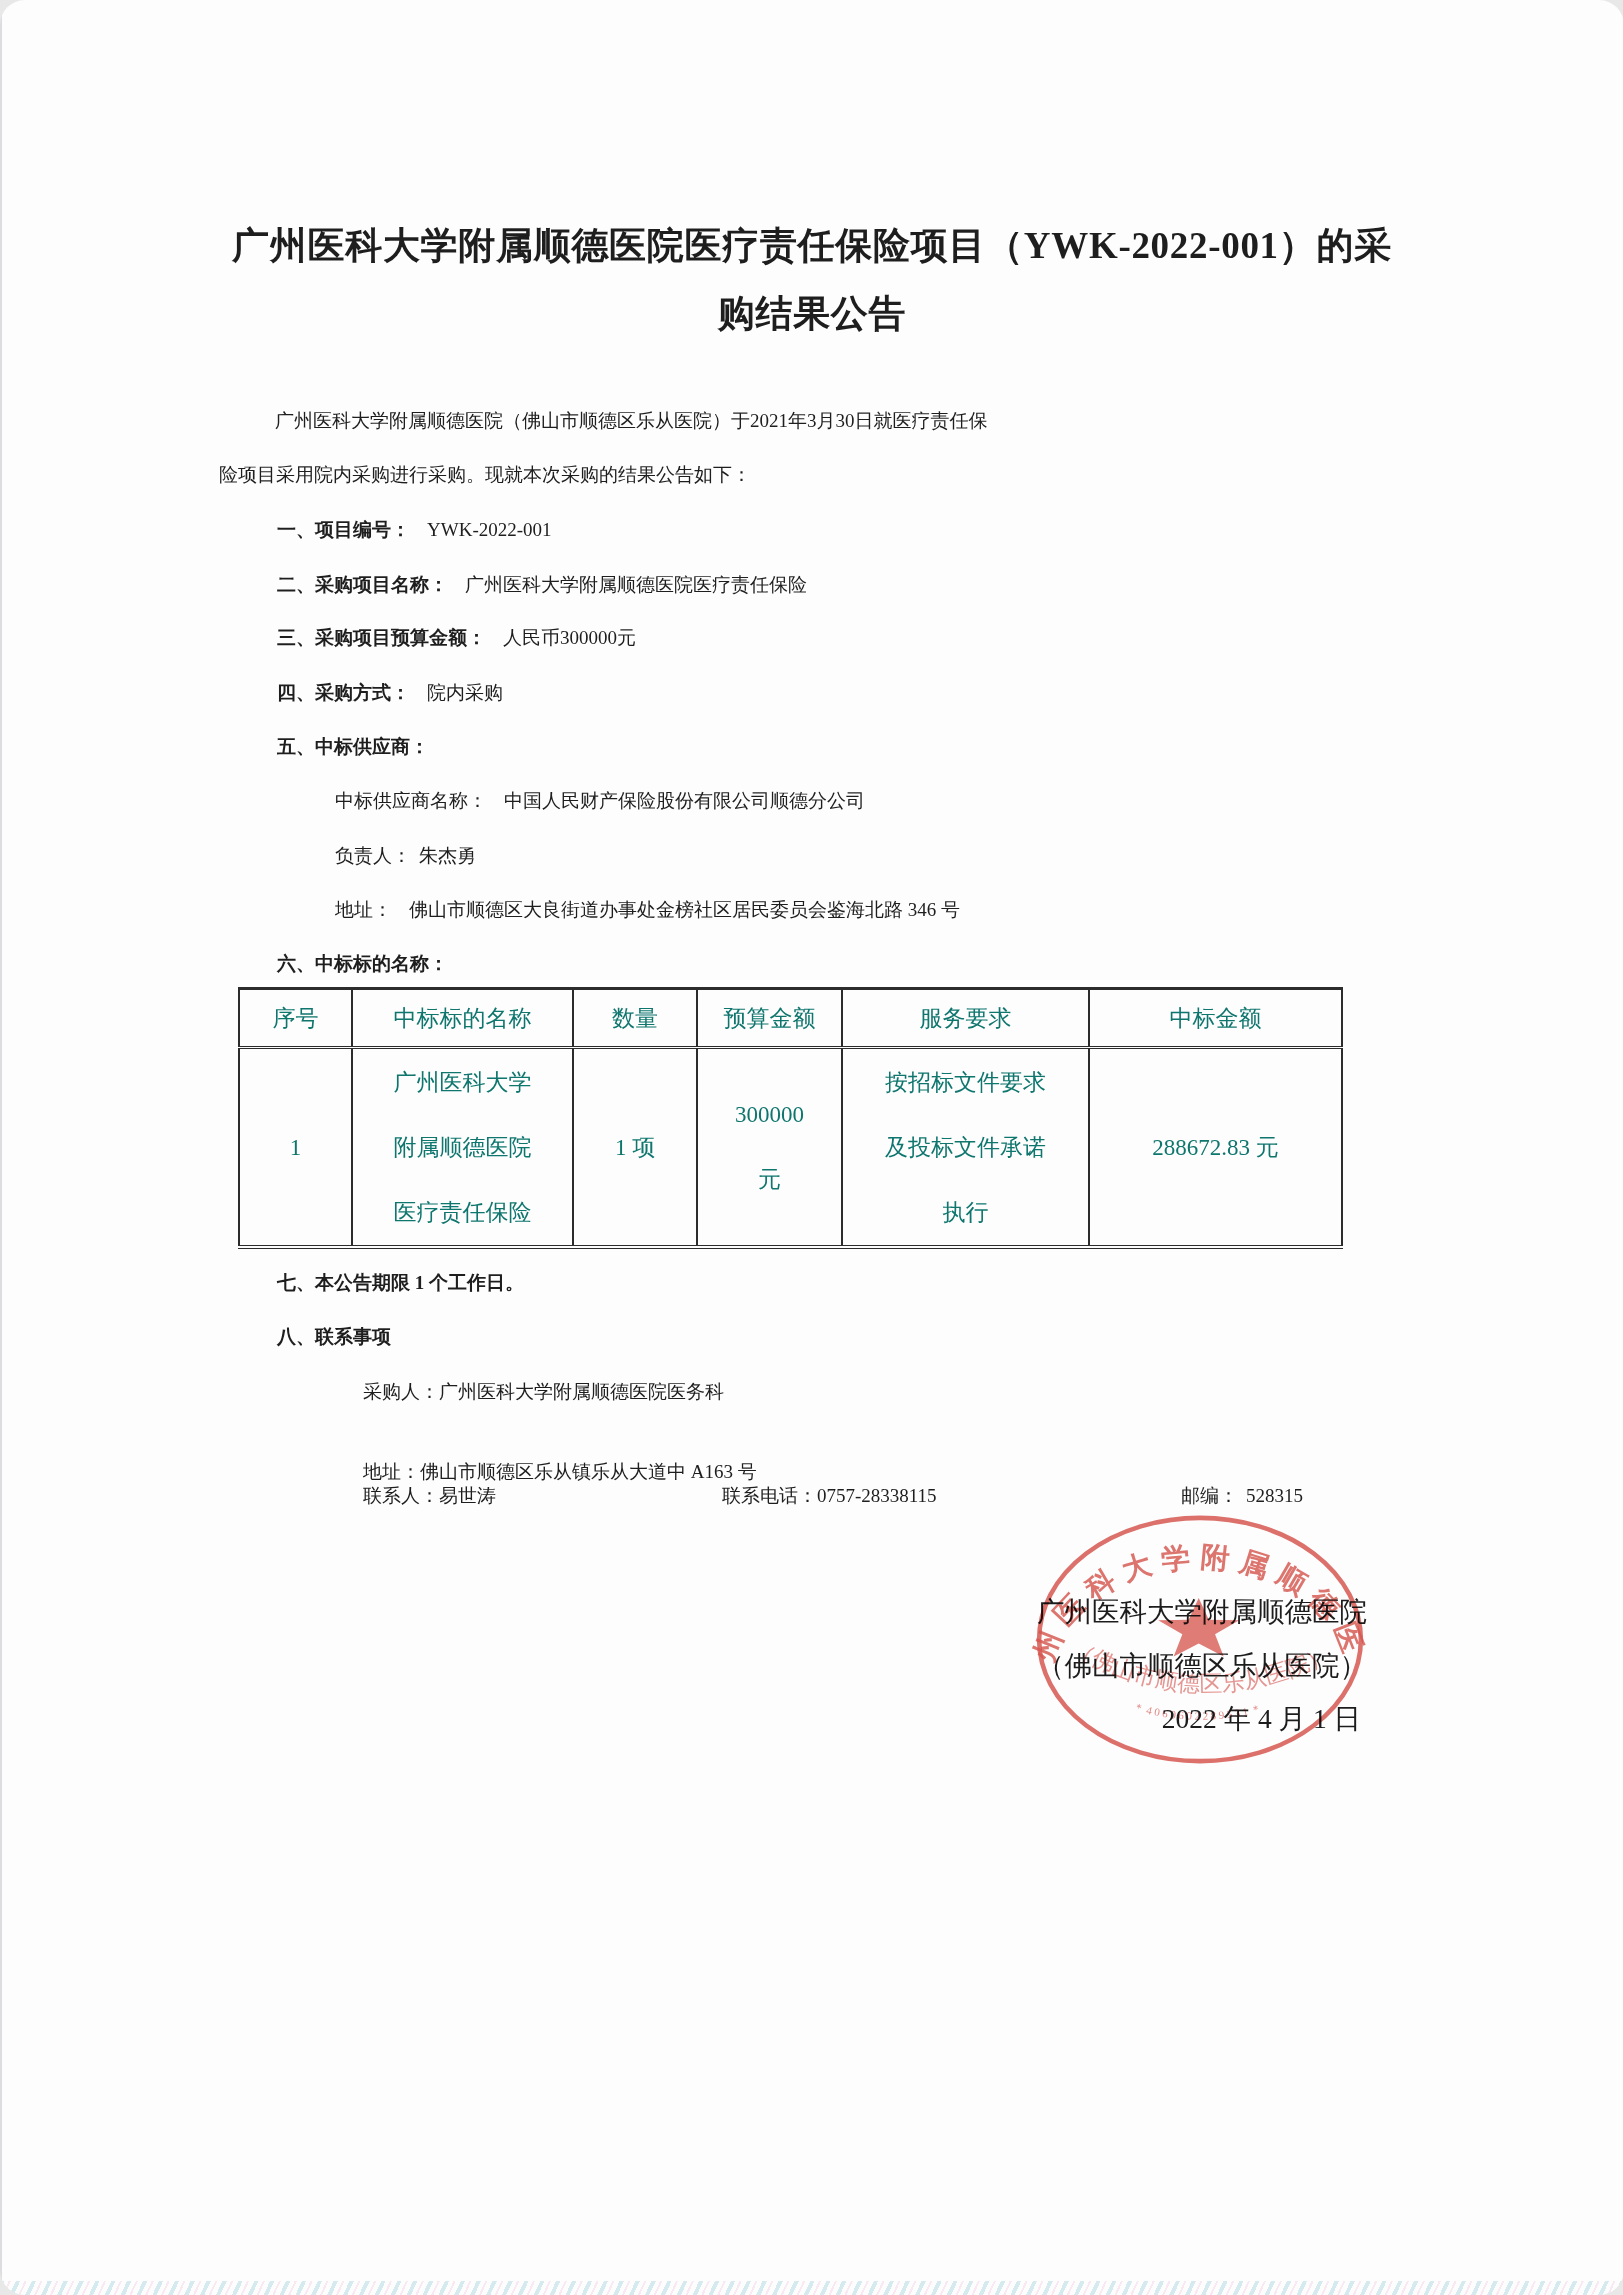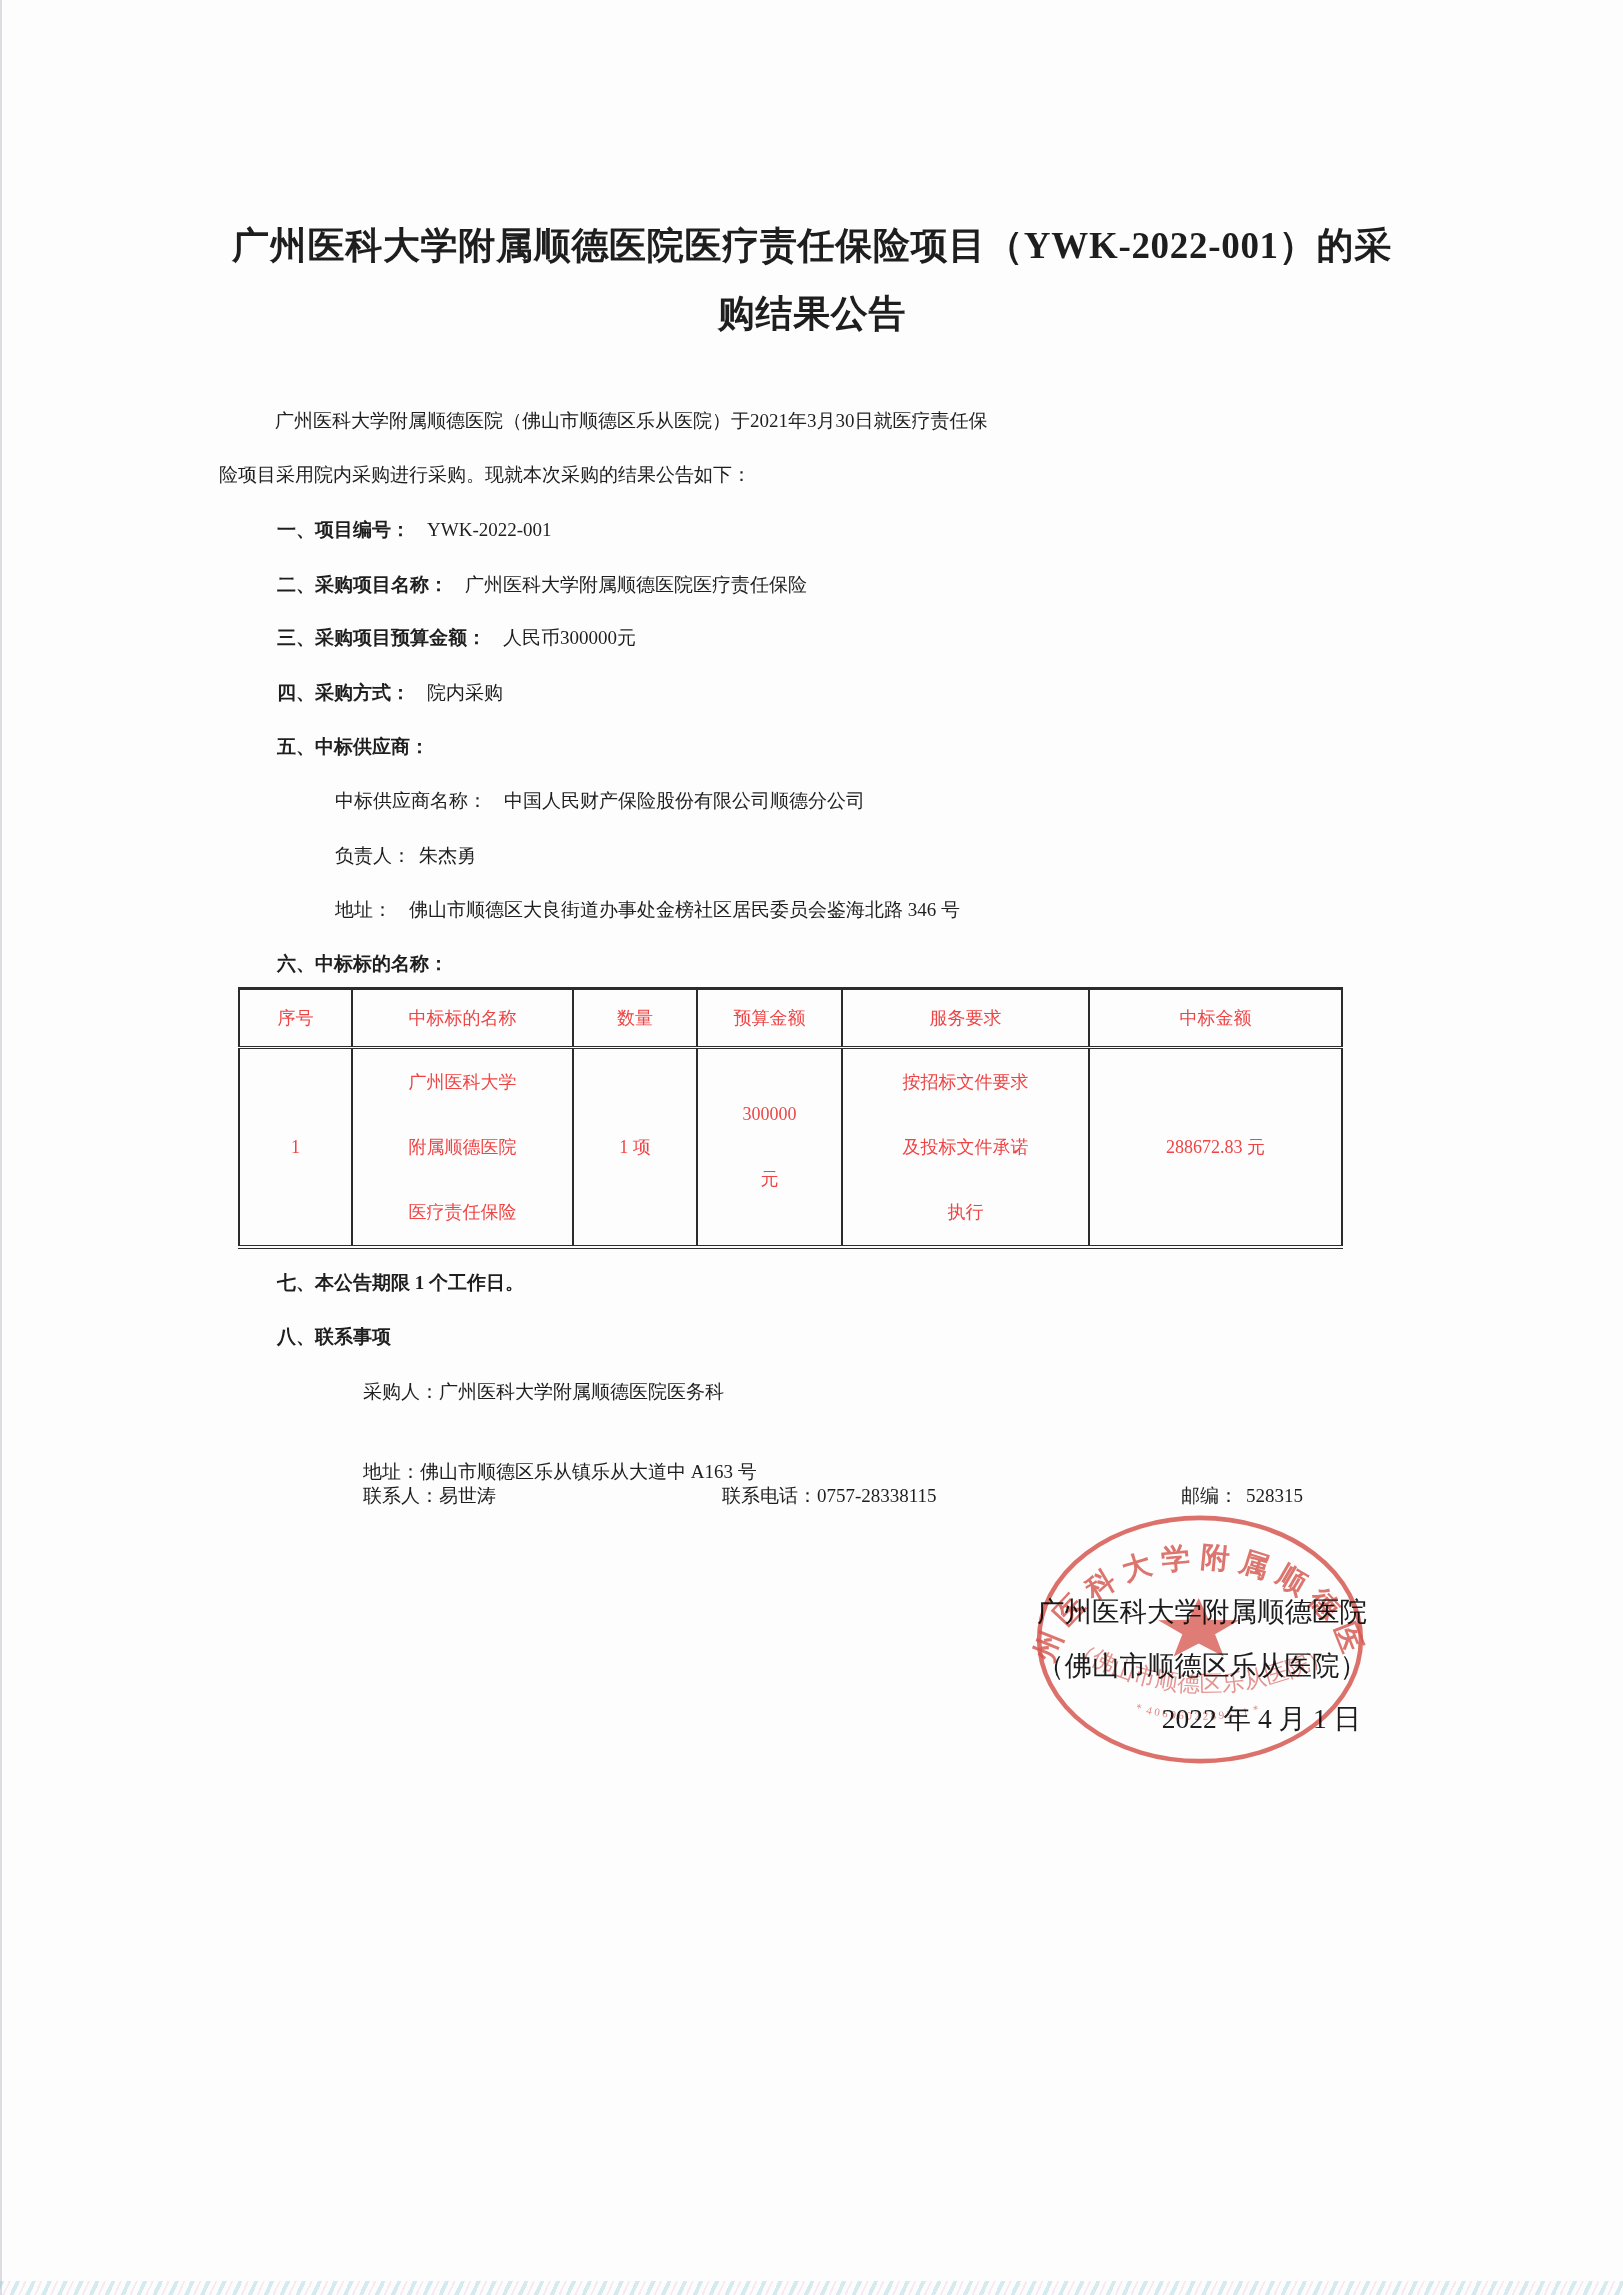--- a/index.html
+++ b/index.html
@@ -3,30 +3,31 @@
 <meta charset="utf-8">
 <style>
   html,body{margin:0;padding:0;background:#e8e8e8;}
   .page{
     position:relative;
     width:1624px;height:2295px;
     background:#fdfdfe;
     overflow:hidden;
     font-family:"Liberation Serif", serif;
     color:#1e1e1e;
+    border-radius:25px;
   }
   .t{position:absolute;font-size:19px;line-height:1.2;white-space:pre;color:#1e1e1e;}
   .b{font-weight:bold;margin-top:44px;}
   .title{left:0;width:1624px;text-align:center;font-size:37px;font-weight:bold;letter-spacing:0.7px;}
   .val{margin-left:17px;}
   .val-sm{margin-left:7.9px;}
   .doc-table{
     position:absolute;left:238px;top:987px;width:1104px;
     border-collapse:collapse;table-layout:fixed;
-    font-size:18px;color:#ef4444;
+    font-size:23px;color:#0f766e;
   }
   .doc-table th{
     border:2px solid #2c2c2c;border-top:3.9px solid #2c2c2c;border-bottom:3.3px double #2c2c2c;
     font-weight:normal;height:56px;text-align:center;vertical-align:middle;padding:0;
   }
   .doc-table td{
     border:2px solid #2c2c2c;border-bottom:4.6px double #2c2c2c;
     height:196px;text-align:center;vertical-align:middle;line-height:65px;padding:0;
   }
   .sig{position:absolute;right:257px;text-align:right;font-size:27.5px;white-space:pre;color:#1c1c1c;z-index:1;}

